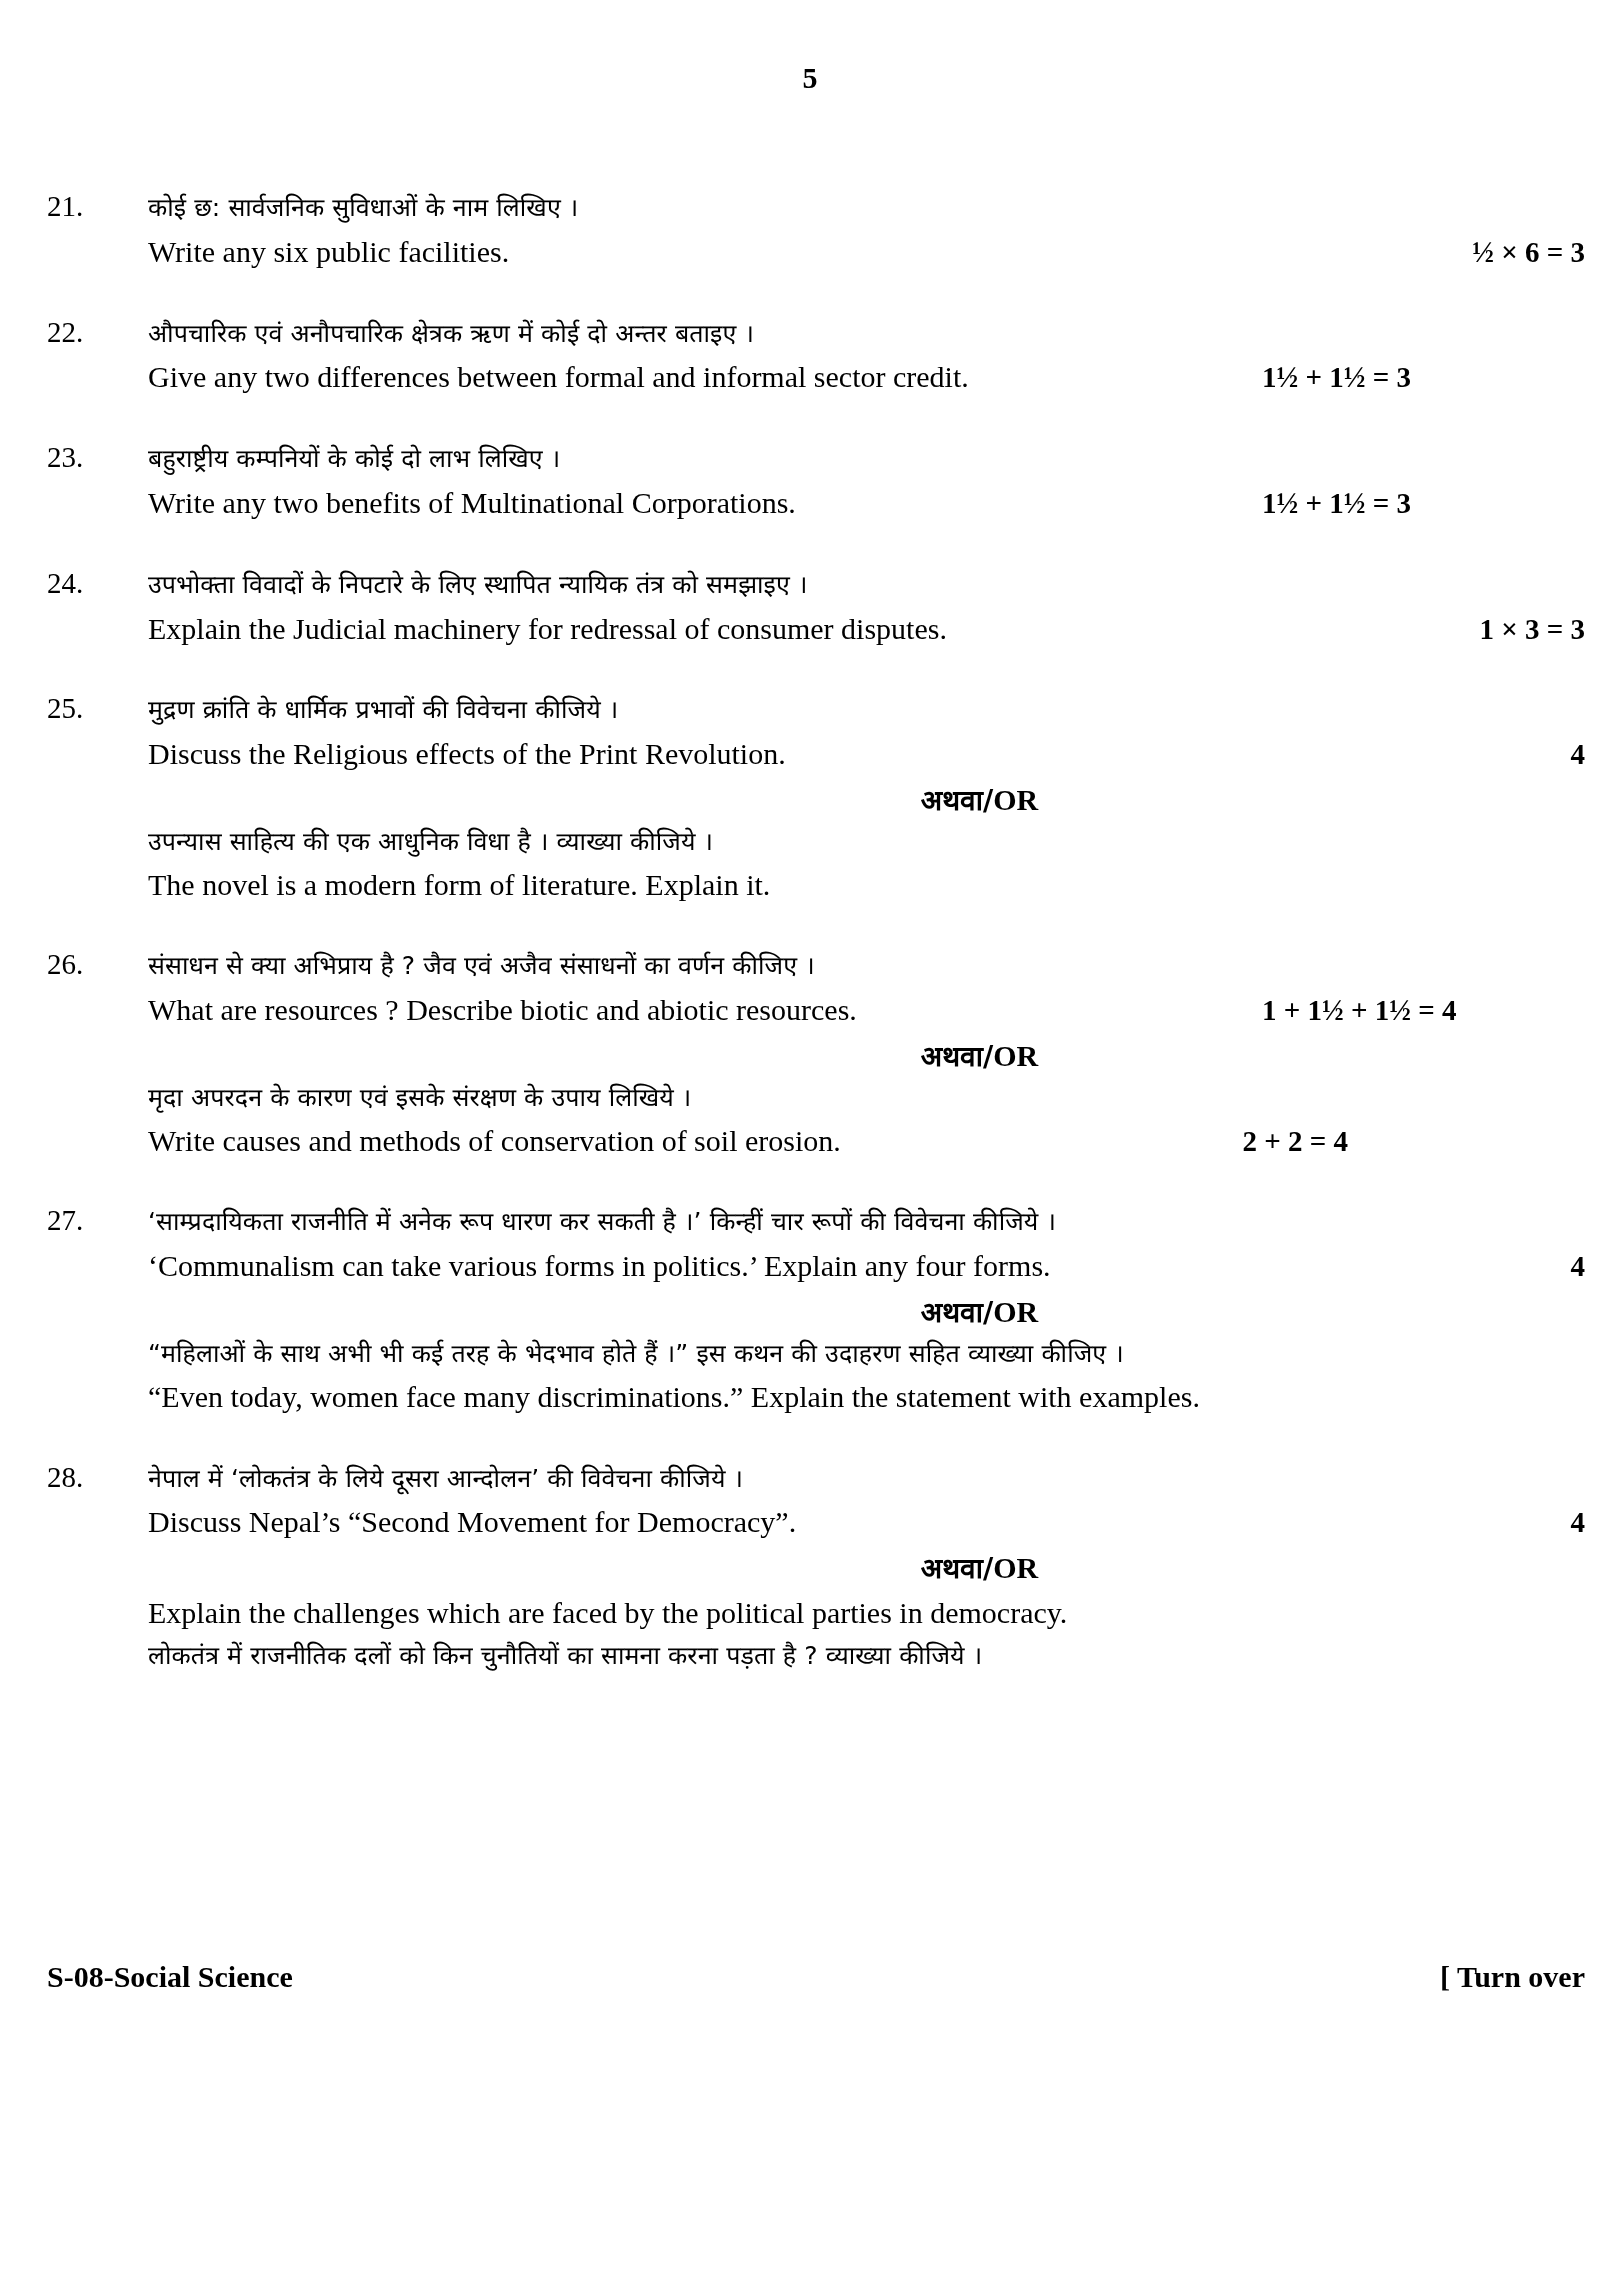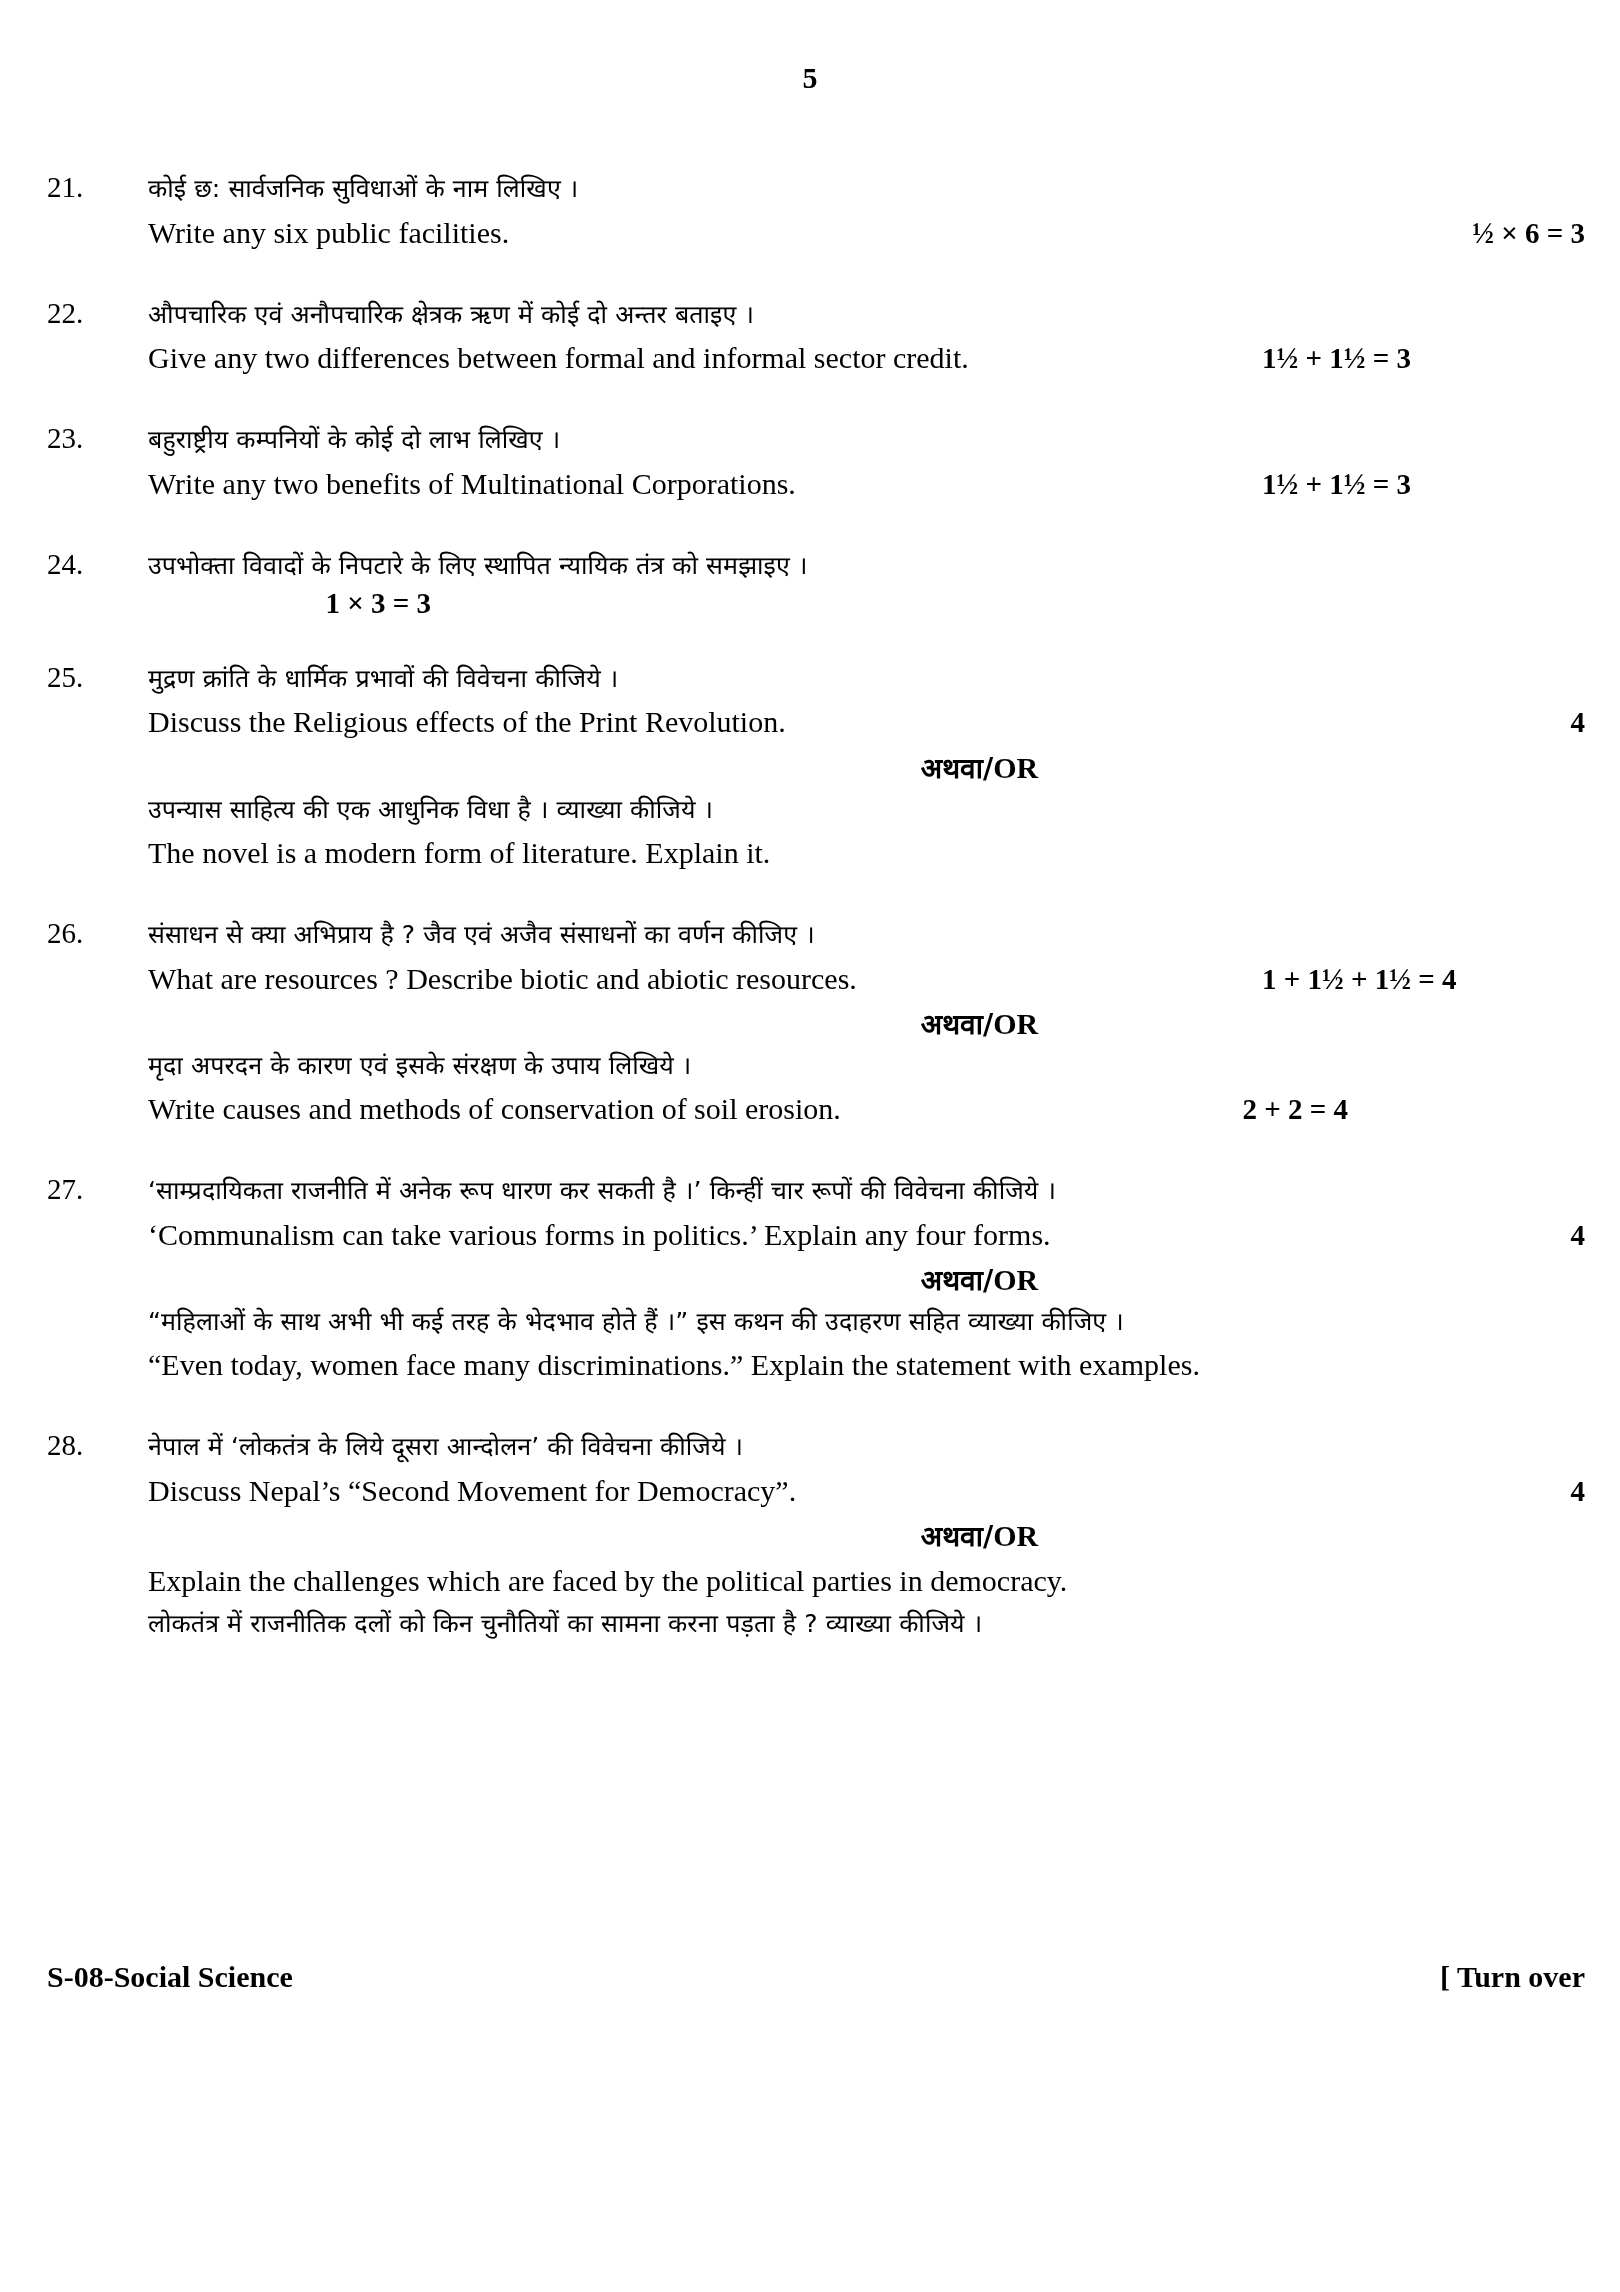--- a/index.html
+++ b/index.html
@@ -27,21 +27,21 @@
     top: 61px;
     left: 0;
     width: 1620px;
     text-align: center;
     font-size: 30px;
     font-weight: bold;
     font-family: "Liberation Serif", serif;
   }
   .content {
     position: absolute;
-    top: 165px;
+    top: 184px;
     left: 0;
     width: 1620px;
   }
   .qblock {
     position: relative;
     margin-bottom: 0;
   }
   .row {
     display: flex;
     align-items: baseline;
@@ -183,20 +183,21 @@
 
     <div class="spacer-lg"></div>
 
     <div class="qblock">
       <div class="row">
         <div class="qnum">24.</div>
         <div class="qtext hindi">उपभोक्ता विवादों के निपटारे के लिए स्थापित न्यायिक तंत्र को समझाइए ।</div>
       </div>
       <div class="row">
         <div class="qnum"></div>
+        <div class="qtext english">Explain the Judicial machinery for redressal of consumer disputes.</div>
         <div class="marks right-al">1 × 3 = 3</div>
       </div>
     </div>
 
     <div class="spacer-lg"></div>
 
     <div class="qblock">
       <div class="row">
         <div class="qnum">25.</div>
         <div class="qtext hindi">मुद्रण क्रांति के धार्मिक प्रभावों की विवेचना कीजिये ।</div>

